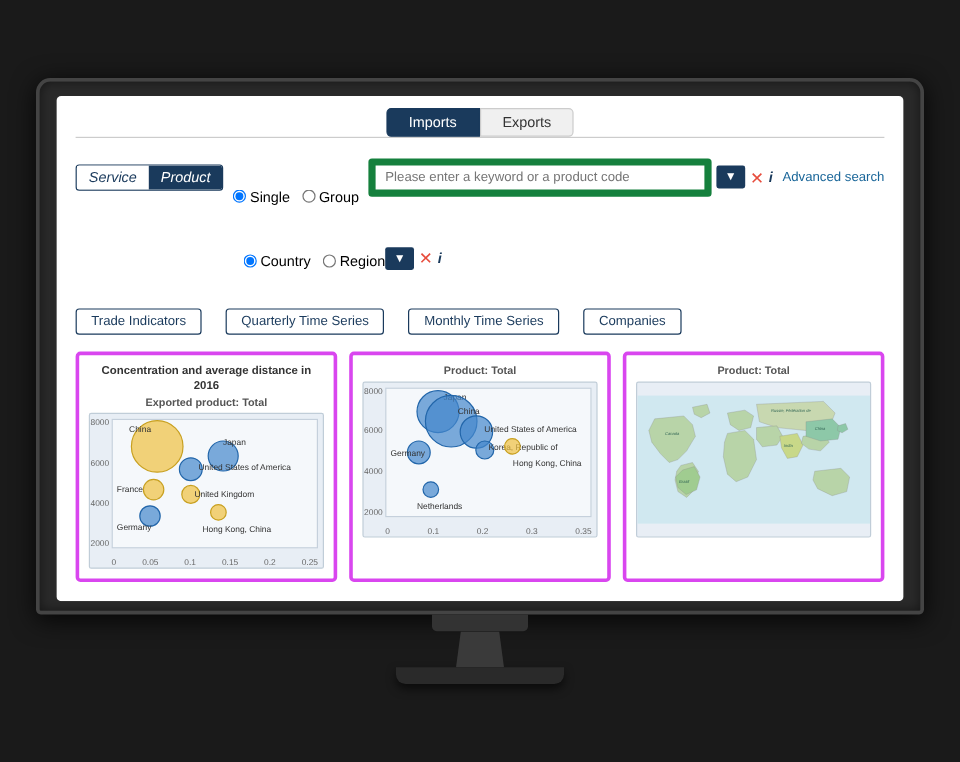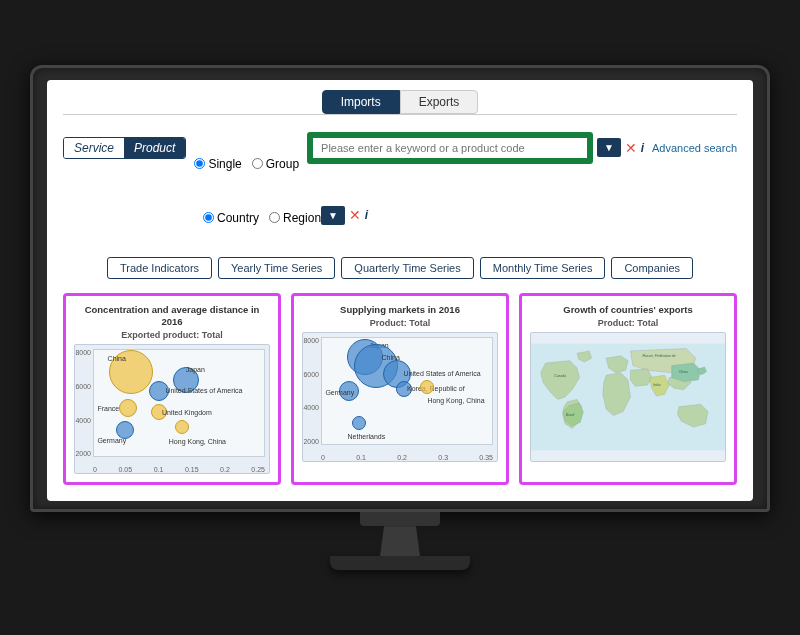--- a/index.html
+++ b/index.html
@@ -191,22 +191,22 @@
       display: flex;
       align-items: flex-end;
       gap: 0;
       margin-bottom: 12px;
       padding-left: 140px;
     }
 
     
     .timeseries-row {
       display: flex;
-      justify-content: center;
-      gap: 6px;
+      justify-content: flex-start;
+      gap: 20px;
       margin-bottom: 14px;
       margin-top: 32px;
     }
 
     .ts-btn {
       padding: 4px 12px;
       font-size: 11px;
       border: 1px solid #1a3a5c;
       color: #1a3a5c;
       background: #fff;
@@ -379,21 +379,20 @@
 
           <div class="search-box-wrap">
             <button class="dropdown-arrow">▼</button>
             <span class="x-icon">✕</span>
             <span class="info-icon">i</span>
           </div>
         </div>
 
         <div class="timeseries-row">
           <button class="ts-btn">Trade Indicators</button>
-          <button class="ts-btn">Yearly Time Series</button>
           <button class="ts-btn">Quarterly Time Series</button>
           <button class="ts-btn">Monthly Time Series</button>
           <button class="ts-btn">Companies</button>
         </div>
 
         <div class="charts-row">
 
           <div class="chart-card">
             <div class="chart-title">Concentration and average distance in 2016</div>
             <div class="chart-subtitle">Exported product: Total</div>
@@ -432,21 +431,20 @@
                 <span>0.05</span>
                 <span>0.1</span>
                 <span>0.15</span>
                 <span>0.2</span>
                 <span>0.25</span>
               </div>
             </div>
           </div>
 
           <div class="chart-card">
-            <div class="chart-title">Supplying markets in 2016</div>
             <div class="chart-subtitle">Product: Total</div>
             <div class="scatter-area">
               <div class="y-axis-vals">
                 <span class="y-val">8000</span>
                 <span class="y-val">6000</span>
                 <span class="y-val">4000</span>
                 <span class="y-val">2000</span>
               </div>
               <div class="scatter-plot">
 
@@ -475,21 +473,20 @@
                 <span>0</span>
                 <span>0.1</span>
                 <span>0.2</span>
                 <span>0.3</span>
                 <span>0.35</span>
               </div>
             </div>
           </div>
 
           <div class="chart-card">
-            <div class="chart-title">Growth of countries' exports</div>
             <div class="chart-subtitle">Product: Total</div>
             <div class="world-map-area">
               <svg viewBox="0 0 400 220" class="world-map-svg">
 
                 <rect width="400" height="220" fill="#d0e8f0"></rect>
 
                 <path d="M30,40 L80,35 L95,50 L100,70 L85,95 L70,110 L55,115 L40,100 L25,80 L20,60 Z" fill="#b8d4a8" stroke="#888" stroke-width="0.5"></path>
 
                 <path d="M95,20 L120,15 L125,30 L110,38 L98,32 Z" fill="#b8d4a8" stroke="#888" stroke-width="0.5"></path>
 

